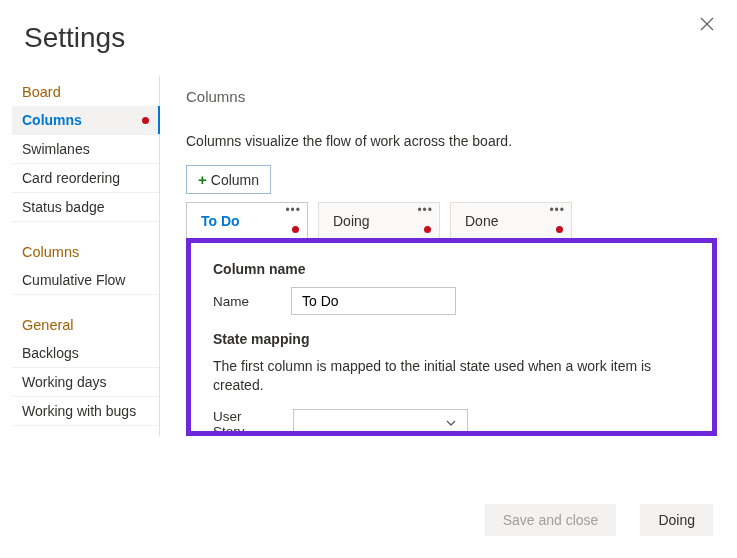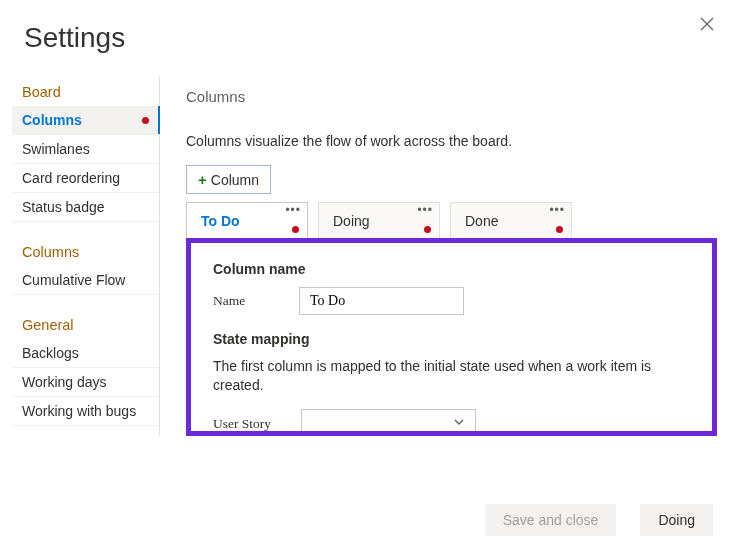--- a/index.html
+++ b/index.html
@@ -161,23 +161,22 @@
     position: relative;
   }
   .section-title {
     font-weight: 600;
     font-size: 14px;
     margin-bottom: 10px;
   }
   .field-row {
     display: flex;
     align-items: center;
-    gap: 26px;
+    gap: 18px;
     margin-bottom: 16px;
-    font-family: Liberation Serif, serif;
   }
   .field-label {
     width: 60px;
     font-size: 13.5px;
     color: #323130;
   }
   .text-input {
     border: 1px solid #c8c6c4;
     padding: 5px 10px;
     font-size: 14px;

